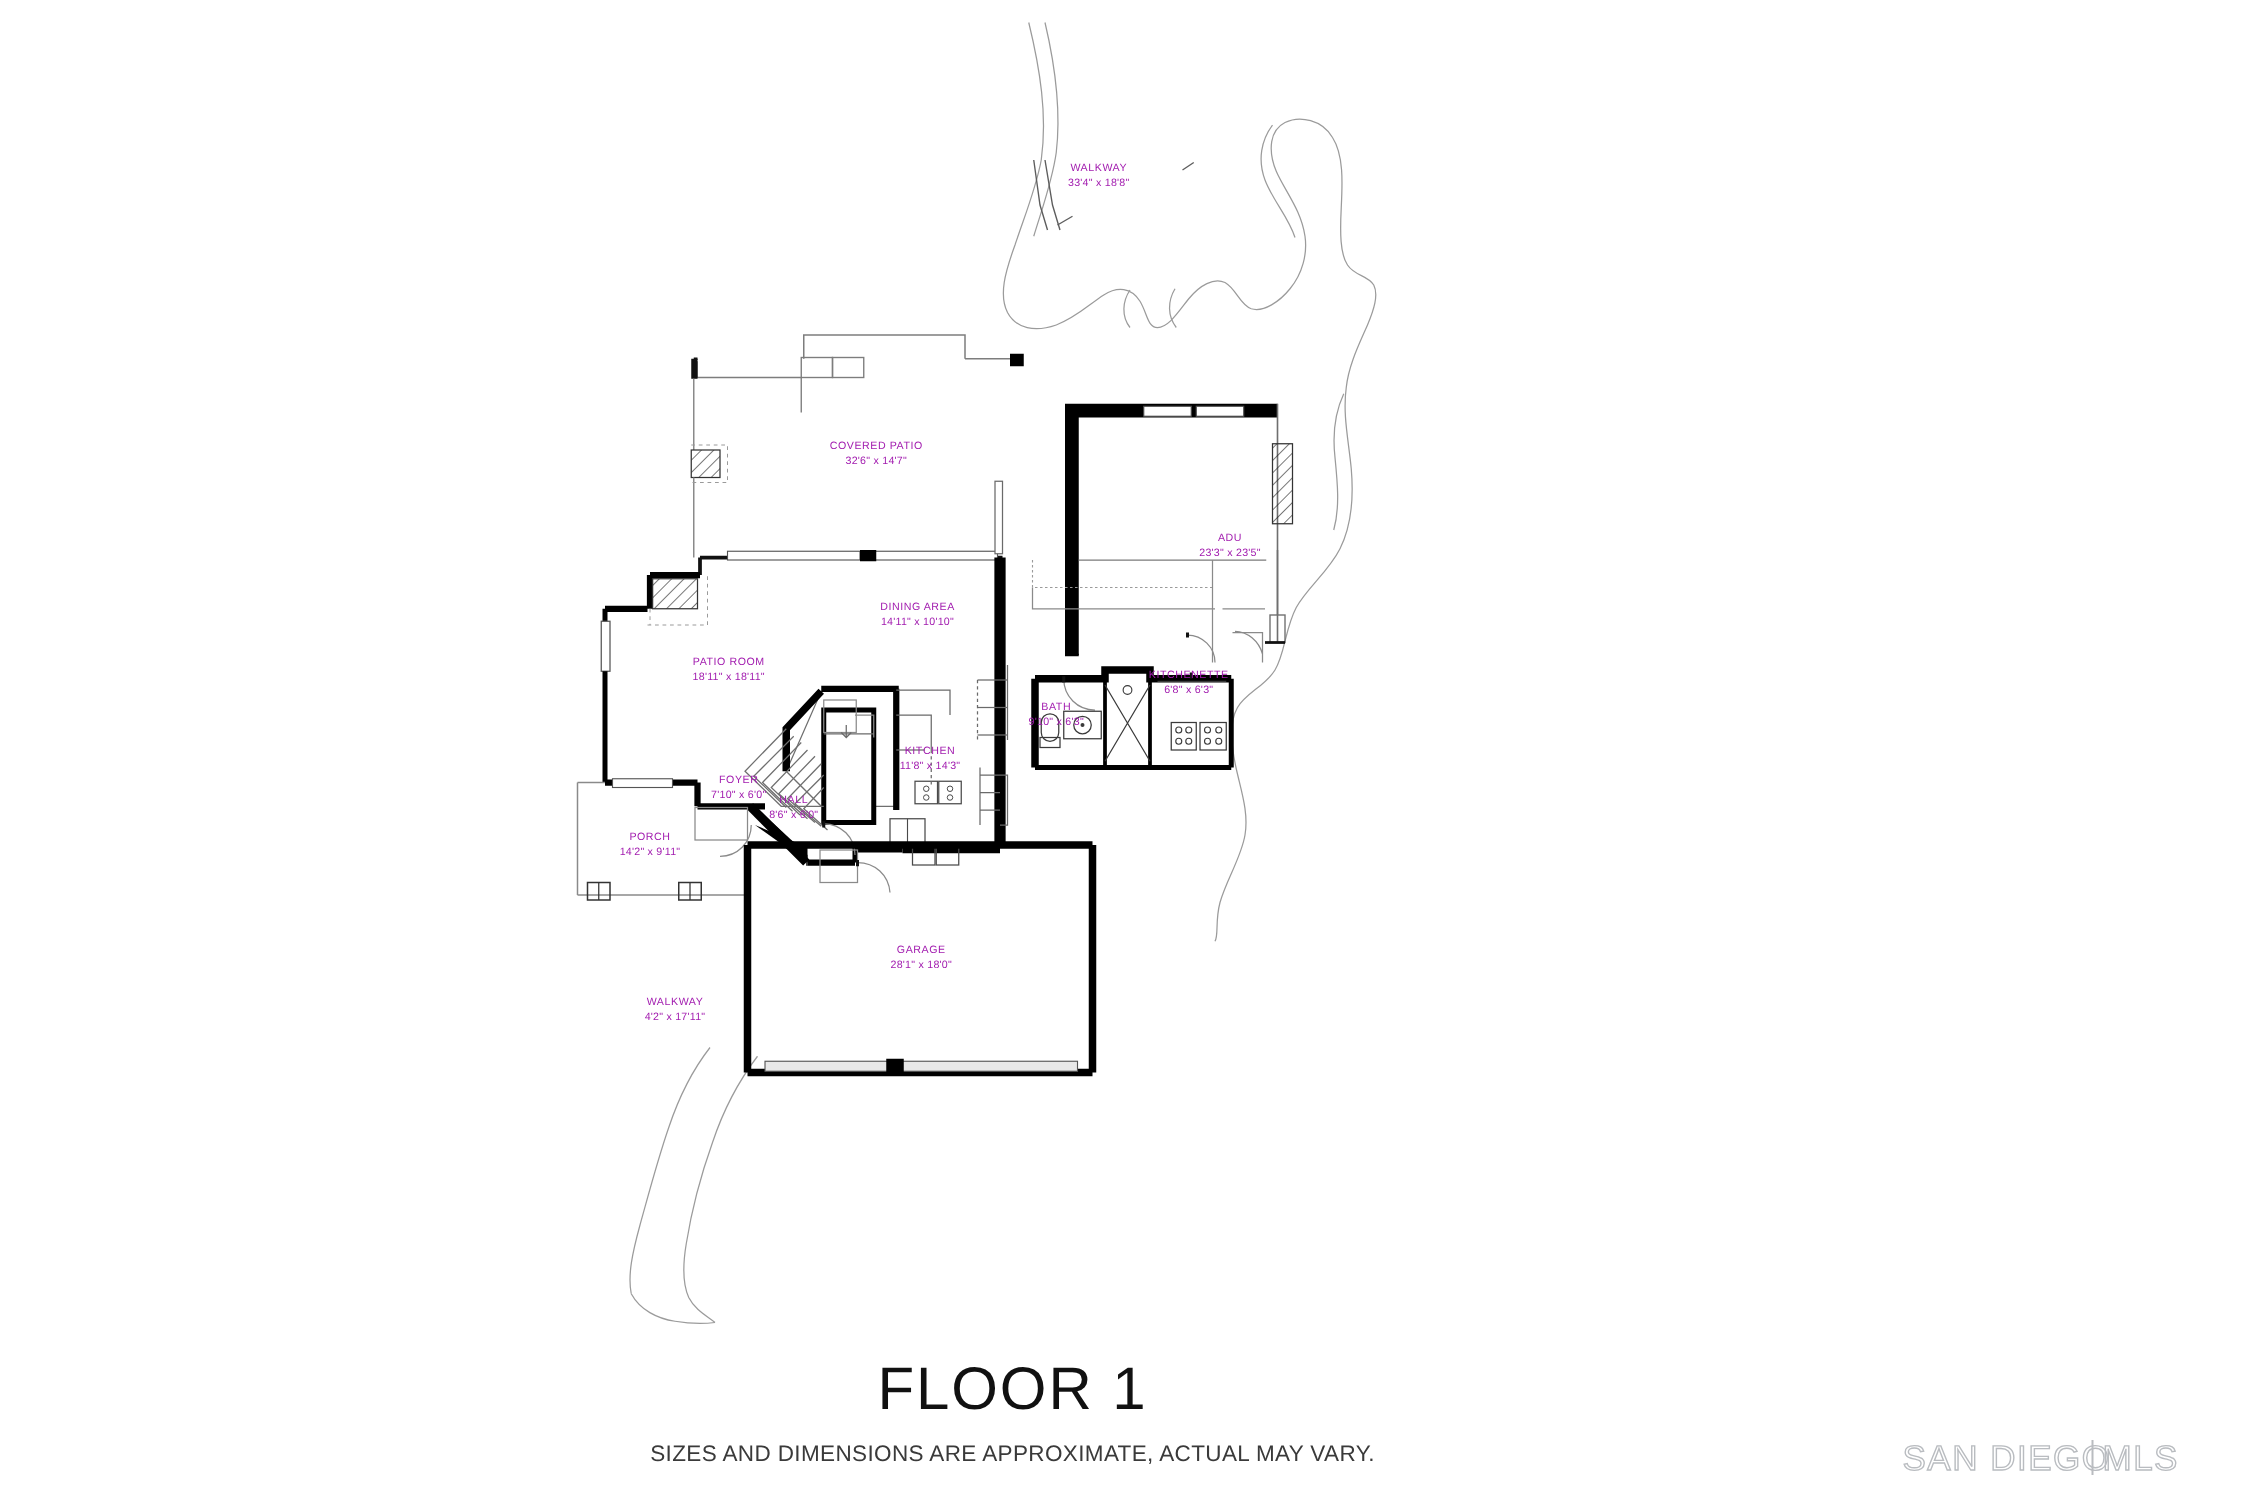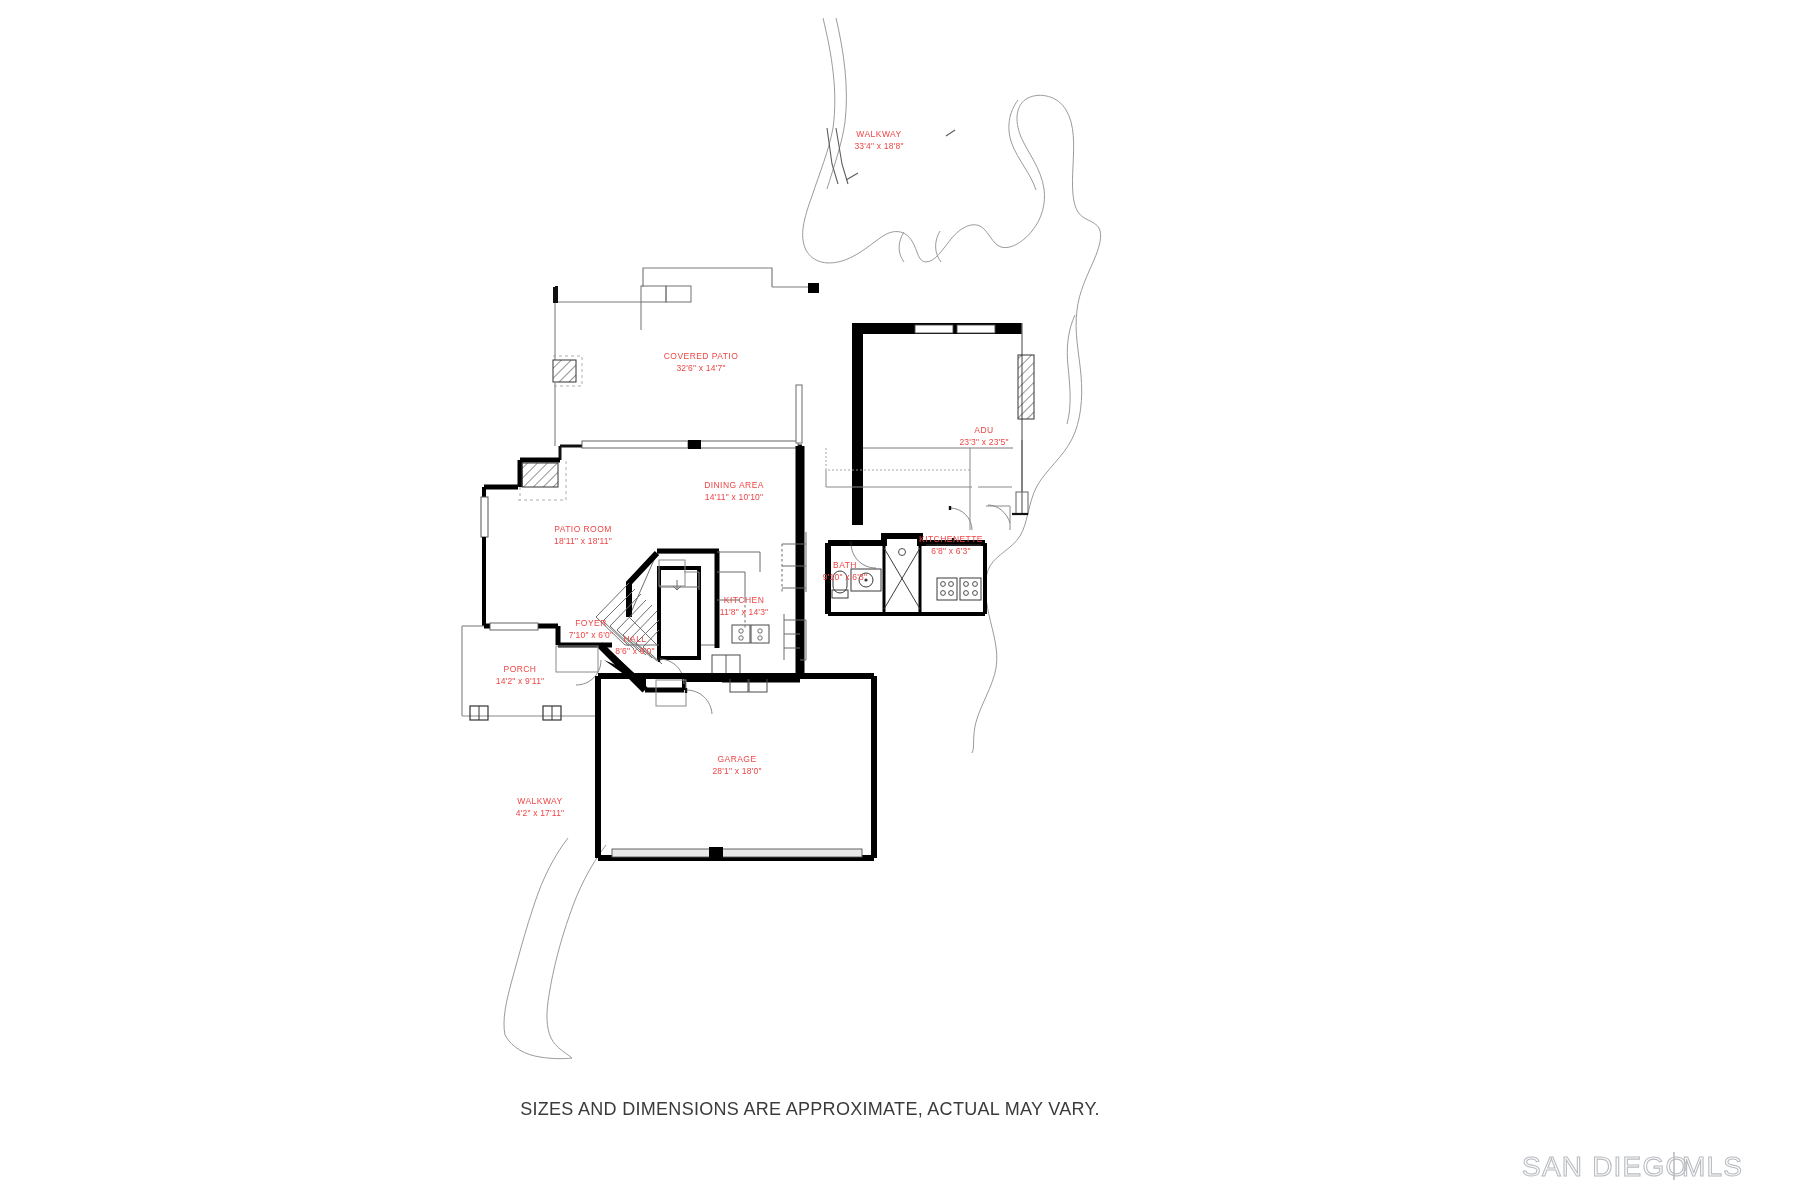--- a/index.html
+++ b/index.html
@@ -24,21 +24,21 @@
     position: absolute;
     left: 0; top: 0;
     width: 1800px;
     height: 1200px;
   }
   .room-label {
     position: absolute;
     text-align: center;
     transform: translate(-50%, 0);
     white-space: nowrap;
-    color: #ef4444;
+    color: #a21caf;
     font-family: "Liberation Sans", sans-serif;
   }
   .room-label .rl-name {
     display: block;
     font-size: 8.5px;
     letter-spacing: 0.45px;
     line-height: 12px;
     font-weight: 400;
   }
   .room-label .rl-dims {
@@ -358,20 +358,21 @@
   <div class="room-label" style="left:737px; top:753px;">
     <span class="rl-name">GARAGE</span>
     <span class="rl-dims">28'1" x 18'0"</span>
   </div>
   <div class="room-label" style="left:540px; top:795px;">
     <span class="rl-name">WALKWAY</span>
     <span class="rl-dims">4'2" x 17'11"</span>
   </div>
 
   <div id="title-block">
+    <div id="floor-title">FLOOR 1</div>
     <div id="disclaimer">SIZES AND DIMENSIONS ARE APPROXIMATE, ACTUAL MAY VARY.</div>
   </div>
 
   <div id="mls-logo">
     <svg viewBox="0 0 260 46">
       <text x="0" y="32" font-family="'Liberation Sans', sans-serif" font-size="28" letter-spacing="1.2" fill="none" stroke="#b9bcc0" stroke-width="1.1">SAN DIEGO</text>
       <line x1="152" y1="8" x2="152" y2="36" stroke="#b9bcc0" stroke-width="1.6"></line>
       <text x="160" y="32" font-family="'Liberation Sans', sans-serif" font-size="28" letter-spacing="1.2" fill="none" stroke="#b9bcc0" stroke-width="1.1">MLS</text>
     </svg>
   </div>

